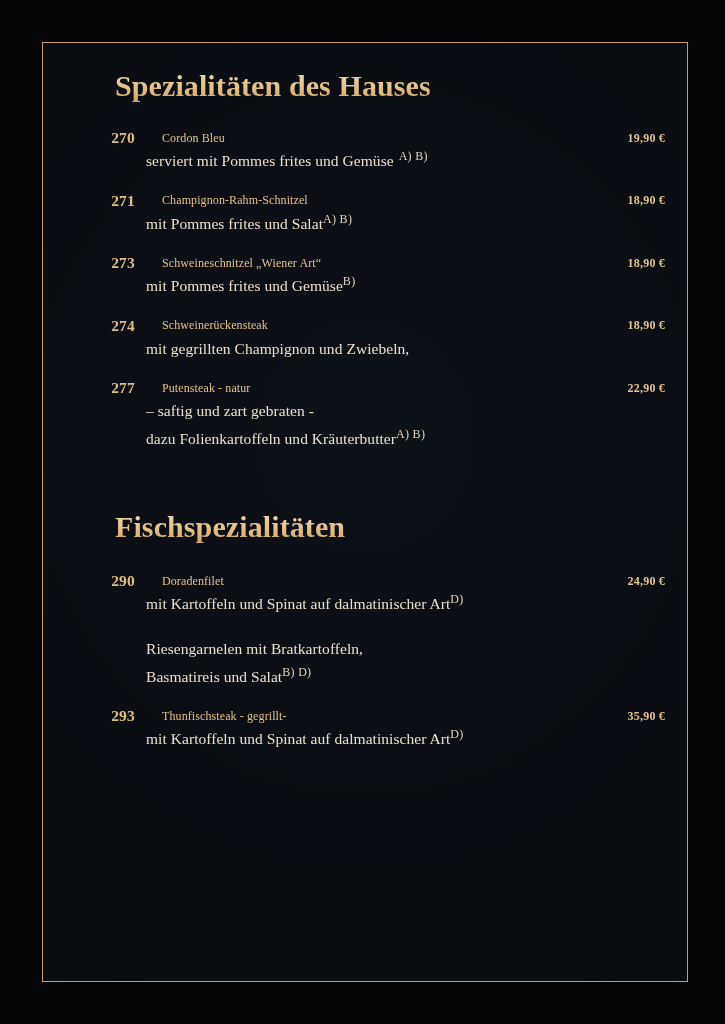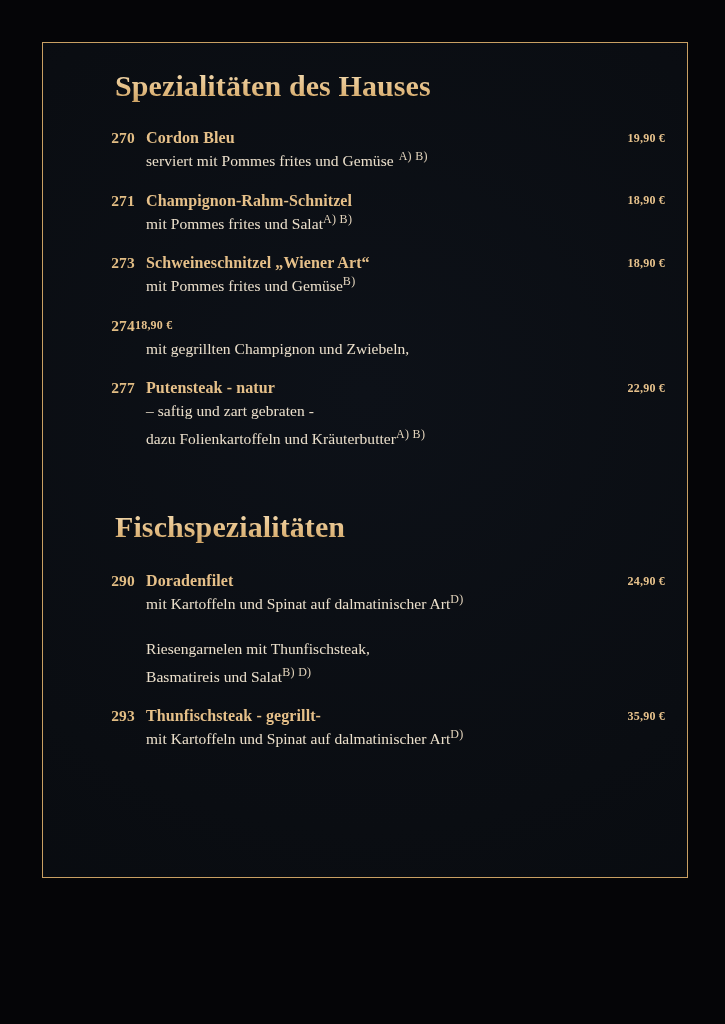--- a/index.html
+++ b/index.html
@@ -14,21 +14,21 @@
   .page {
     position:relative;
     width:725px; height:1024px;
     background:#050507;
   }
 
   
   .frame {
     position:absolute;
     left:42px; top:42px;
-    width:646px; height:836px;
+    width:646px; height:940px;
     border:1.5px solid #c9a063;
     background:
       radial-gradient(ellipse 130% 95% at 50% 42%, #0d1118 0%, #0a0d12 55%, #070a0e 100%);
   }
 
   .inner {
     position:absolute;
     left:0; top:0; right:0; bottom:0;
     padding:26px 20px 0 30px;
   }
@@ -61,23 +61,23 @@
     width:62px;
     flex:0 0 62px;
     text-align:right;
     font-size:15.5px;
     font-weight:700;
     color:#e2bd84;
     letter-spacing:0.2px;
   }
   .title {
     flex:1 1 auto;
-    padding-left:11px;
-    font-size:16px;
-    font-weight:700;
+    padding-left:27px;
+    font-size:12px;
+    font-weight:400;
     color:#e6c089;
     letter-spacing:0.1px;
     white-space:nowrap;
   }
   .price {
     flex:0 0 auto;
     text-align:right;
     font-size:12px;
     font-weight:700;
     color:#e7c28c;
@@ -141,20 +141,21 @@
             <span class="price">18,90 €</span>
           </div>
           <div class="desc">
             <span>mit Pommes frites und Gemüse</span><sup>B)</sup>
           </div>
         </div>
 
         <div class="item">
           <div class="item-head">
             <span class="num">274</span>
+            <span class="title">Schweinerückensteak</span>
             <span class="price">18,90 €</span>
           </div>
           <div class="desc">
             <span>mit gegrillten Champignon und Zwiebeln,</span>
           </div>
         </div>
 
         <div class="item">
           <div class="item-head">
             <span class="num">277</span>
@@ -179,21 +180,21 @@
             <span class="title">Doradenfilet</span>
             <span class="price">24,90 €</span>
           </div>
           <div class="desc">
             <span>mit Kartoffeln und Spinat auf dalmatinischer Art</span><sup>D)</sup>
           </div>
         </div>
 
         <div class="item">
           <div class="desc">
-            <span>Riesengarnelen mit Thunfischsteak,</span>
+            <span>Riesengarnelen mit Bratkartoffeln,</span>
           </div>
           <div class="desc">
             <span>Basmatireis und Salat</span><sup>B) D)</sup>
           </div>
         </div>
 
         <div class="item">
           <div class="item-head">
             <span class="num">293</span>
             <span class="title">Thunfischsteak - gegrillt-</span>

